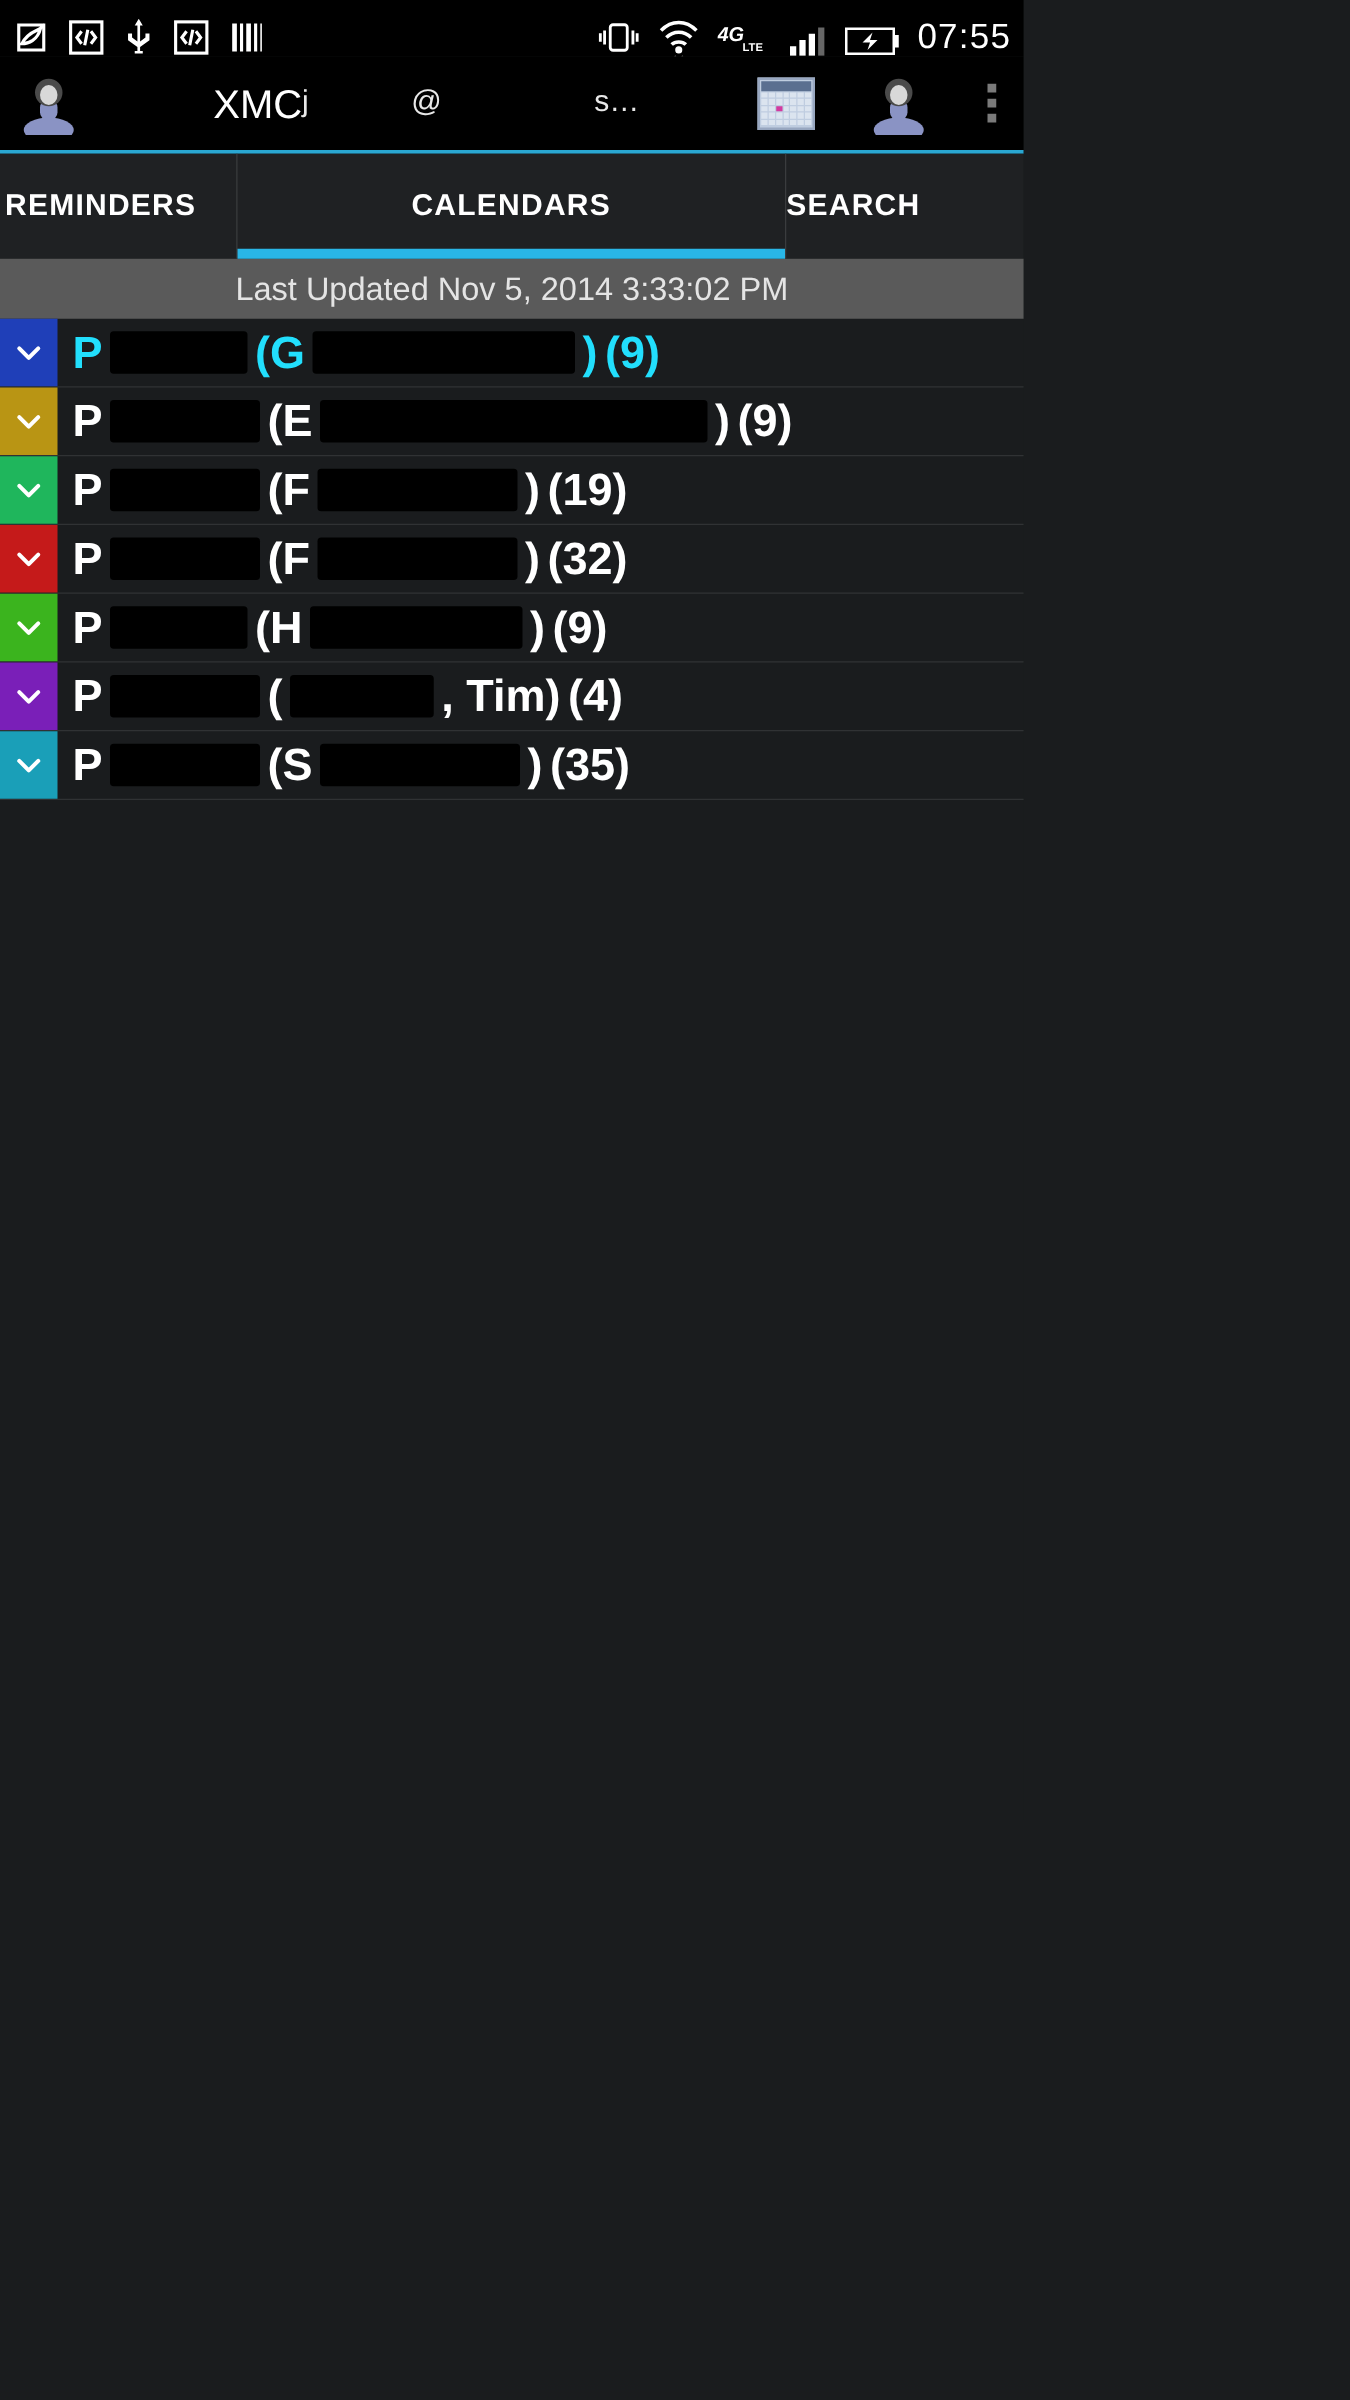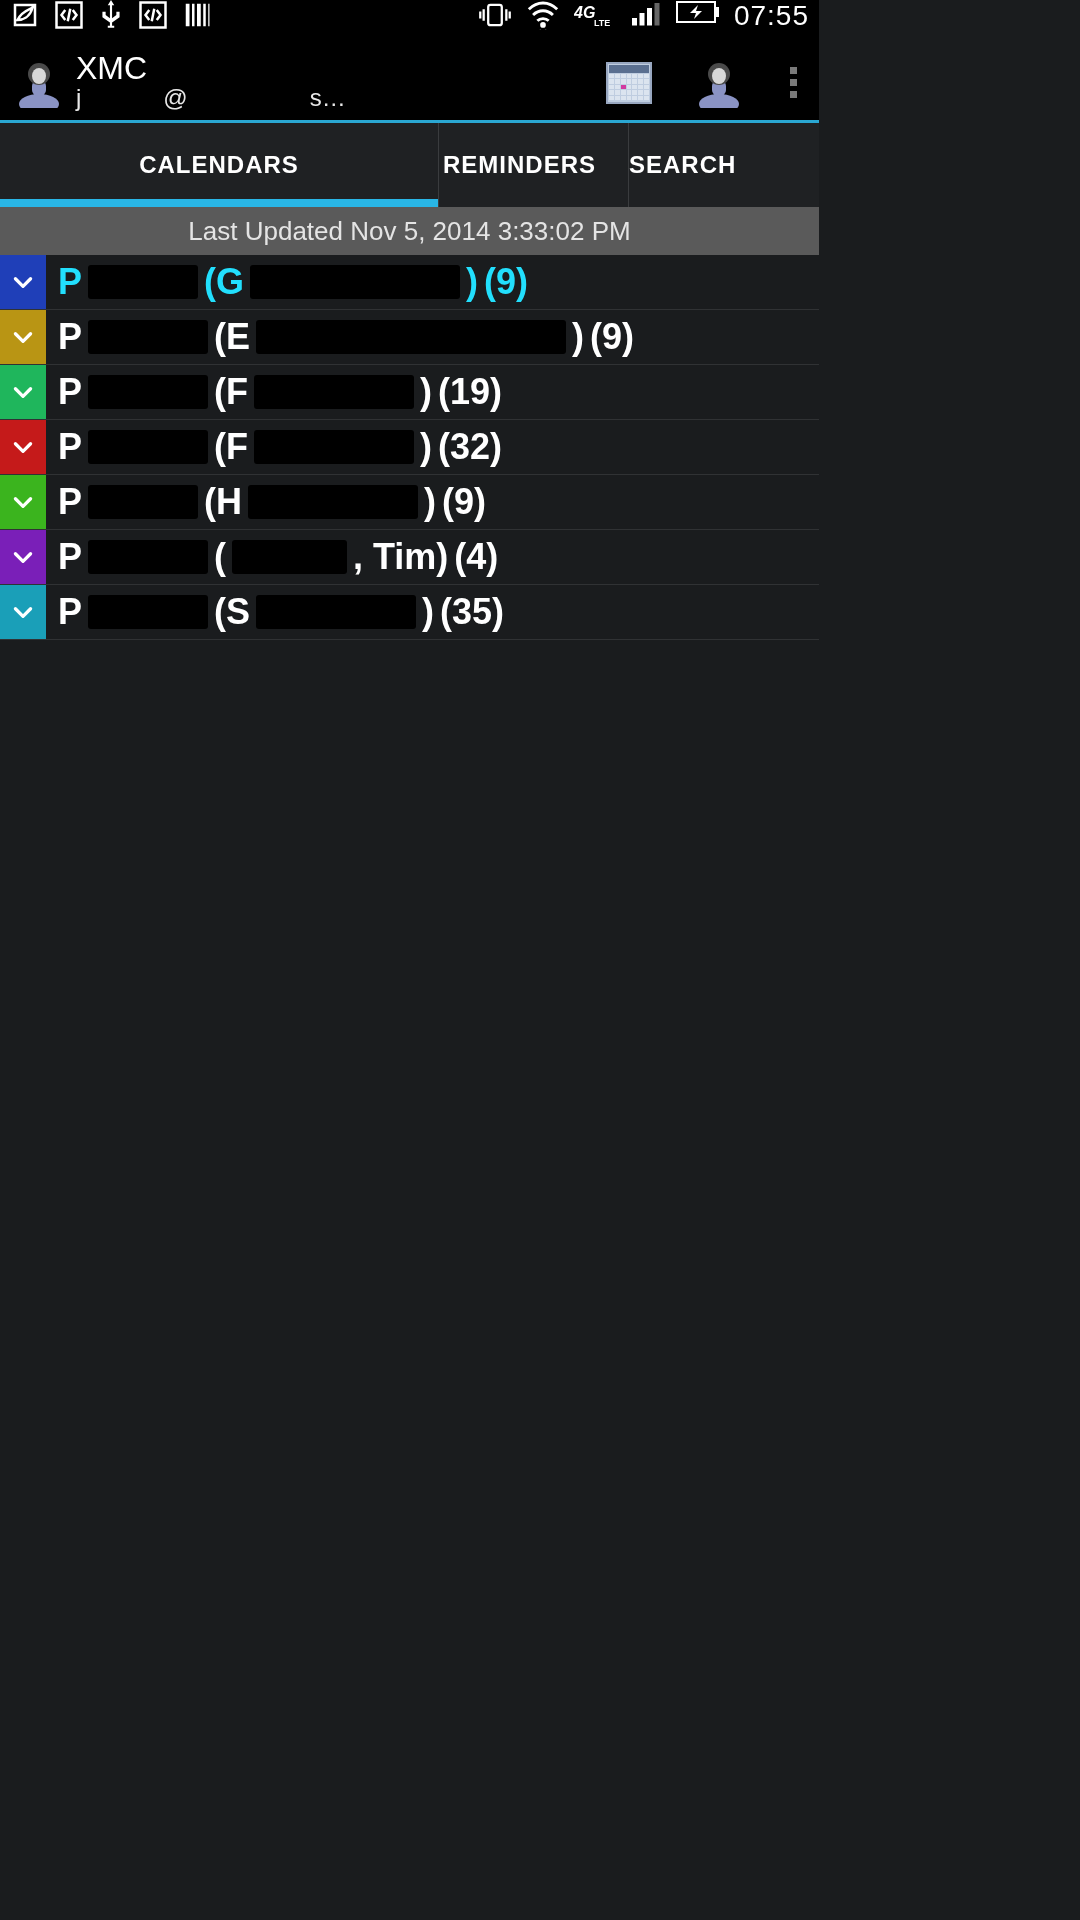--- a/index.html
+++ b/index.html
@@ -9,21 +9,21 @@
     background: #1a1c1e;
     font-family: "Helvetica Neue", Arial, sans-serif;
     color: #fff;
     overflow: hidden;
   }
   
   .statusbar {
     height: 45px;
     background: #000;
     display: flex;
-    align-items: flex-start;
+    align-items: flex-end;
     padding: 0 10px;
     gap: 14px;
   }
   .statusbar .spacer { flex: 1; }
   .statusbar svg { display: block; }
   .clock {
     font-size: 28px;
     font-weight: 400;
     color: #fff;
     letter-spacing: 1px;
@@ -38,21 +38,20 @@
     padding: 0 8px 0 14px;
     border-bottom: 3px solid #2aa7d2;
   }
   .avatar-small {
     width: 50px; height: 50px;
     display: flex; align-items: flex-end; justify-content: center;
   }
   .title-block {
     flex: 1;
     display: flex;
-    flex-direction: column;
     justify-content: center;
     padding-left: 12px;
     min-width: 0;
   }
   .title-block .app-title {
     font-size: 32px;
     font-weight: 400;
     line-height: 1;
   }
   .title-block .subtitle {
@@ -315,25 +314,25 @@
     </div>
     <div class="overflow-dots">
       <span></span>
         <span></span>
         <span></span>
     </div>
   </div>
 </div>
 
 <div class="tabs">
+  <div class="tab reminders">
+    <span>REMINDERS</span>
+  </div>
   <div class="tab active">
     <span>CALENDARS</span>
-  </div>
-  <div class="tab reminders">
-    <span>REMINDERS</span>
   </div>
   <div class="tab search">
     <span>SEARCH</span>
   </div>
 </div>
 
 <div class="last-updated">Last Updated Nov 5, 2014 3:33:02 PM</div>
 
 <div class="cal-list" id="cal-list">
     <div class="cal-row">

